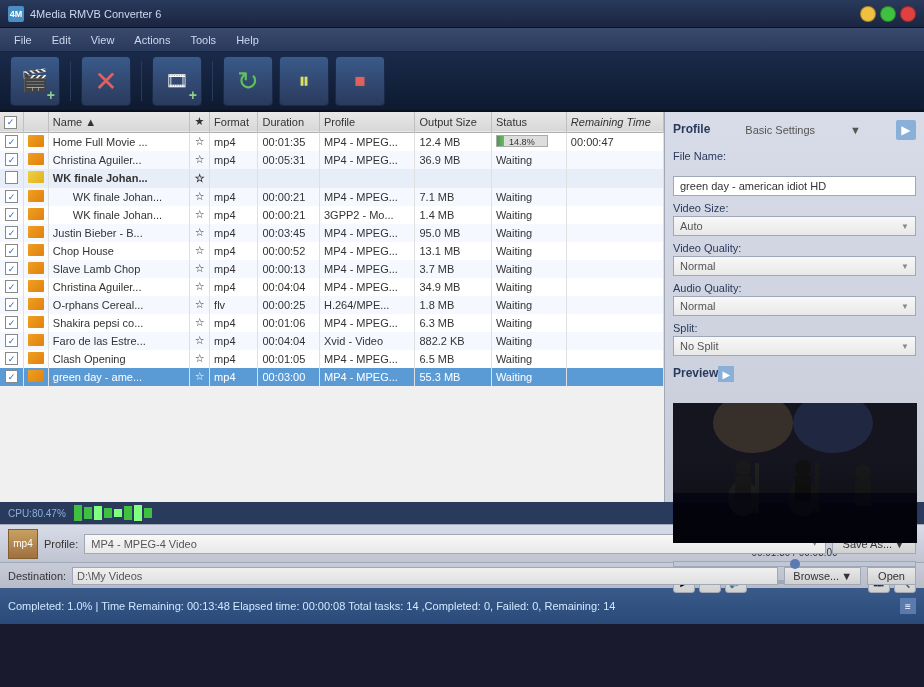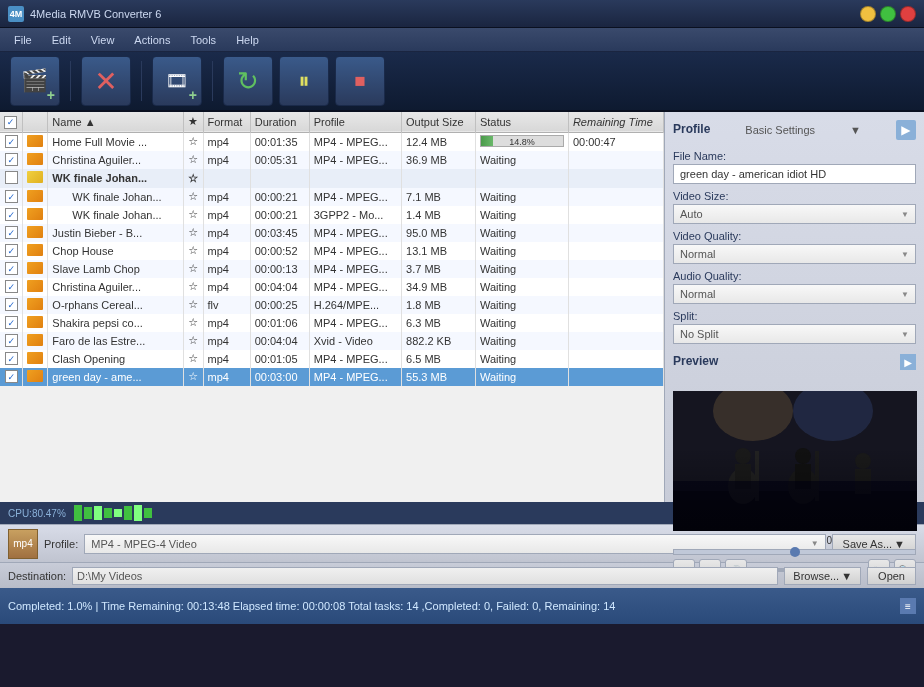--- a/index.html
+++ b/index.html
@@ -172,21 +172,21 @@
       width: 16px; height: 16px;
       background: linear-gradient(135deg, #f0a020, #e08010);
       display: inline-block;
       border-radius: 1px;
     }
     .file-icon-folder {
       background: linear-gradient(135deg, #f0d040, #e0b020);
     }
 
     .progress-bar-container {
-      width: 84px; height: 12px;
+      width: 52px; height: 12px;
       background: #ddd;
       border: 1px solid #aaa;
       display: inline-block;
       position: relative;
     }
     .progress-bar-fill {
       height: 100%;
       background: linear-gradient(to right, #4a9a4a, #6ab86a);
     }
     .progress-text {
@@ -221,20 +221,21 @@
       margin-bottom: 2px;
     }
 
     .input-field {
       width: 100%;
       padding: 3px 6px;
       border: 1px solid #a0a8b8;
       background: white;
       font-size: 11px;
       color: #333;
+      margin-top: 12px;
     }
 
     .dropdown-field {
       width: 100%;
       padding: 3px 6px;
       border: 1px solid #a0a8b8;
       background: linear-gradient(to bottom, #f8f8f8, #e8e8e8);
       font-size: 11px;
       color: #555;
       display: flex;
@@ -253,23 +254,21 @@
       margin-bottom: 2px;
     }
 
     
     #preview-section {
       margin-top: 4px;
     }
     #preview-header {
       display: flex;
       align-items: center;
-      justify-content: space-between;
       margin-bottom: 21px;
-      gap: 32px;
     }
     #preview-area {
       width: 244px;
       height: 140px;
       background: #1a1a1a;
       position: relative;
       overflow: hidden;
     }
     #preview-image {
       width: 100%;

